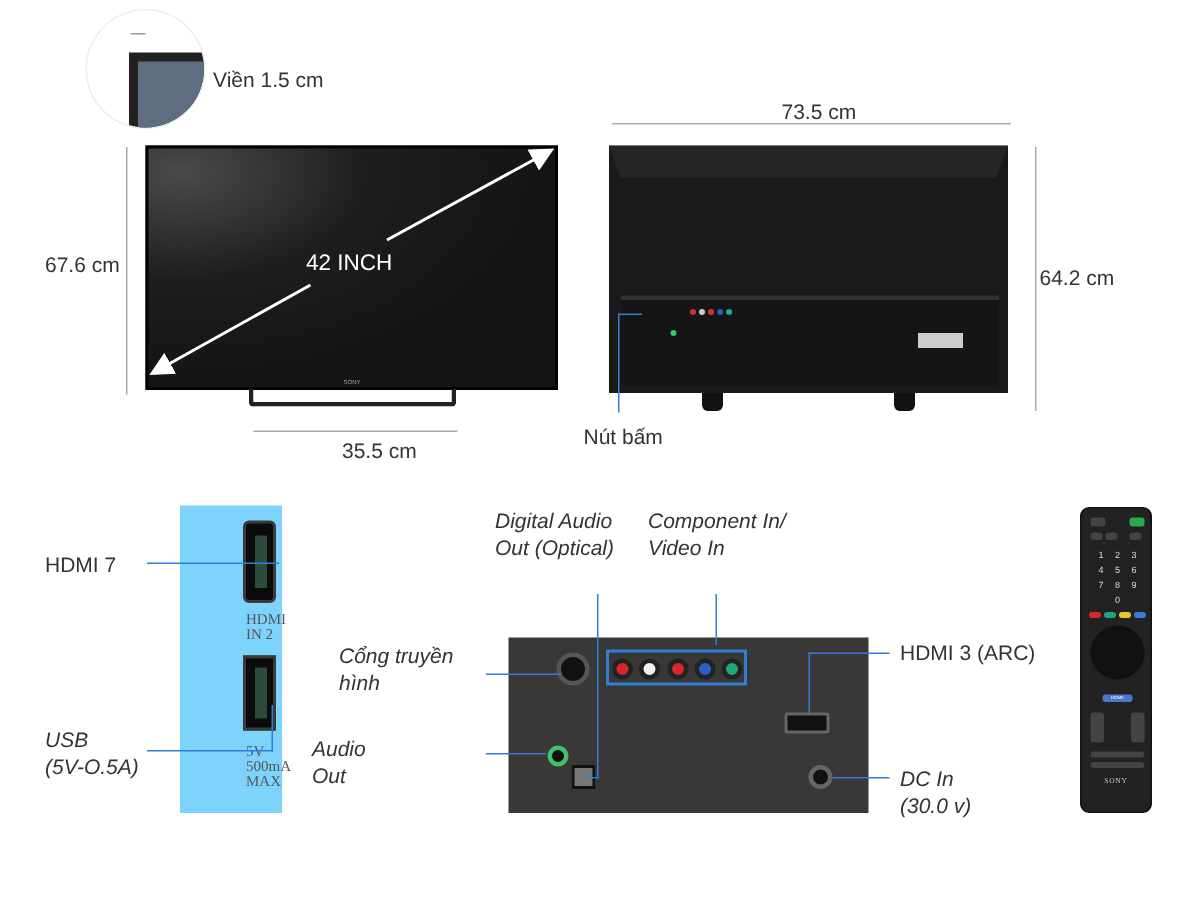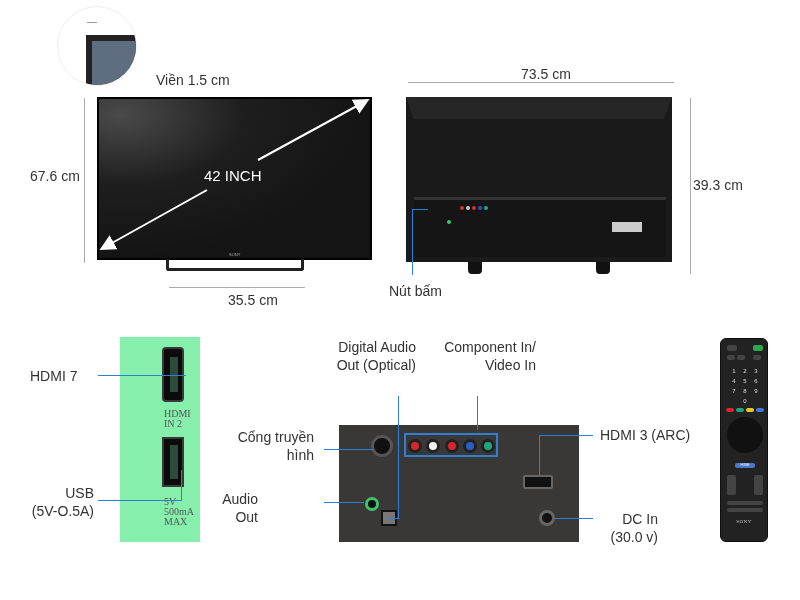--- a/index.html
+++ b/index.html
@@ -1,20 +1,20 @@
 <!DOCTYPE html>
 <html><head>
 <meta charset="utf-8">
 <style>
   * { box-sizing: border-box; margin: 0; padding: 0; }
   body { width: 800px; height: 600px; background: #fff; position: relative; overflow: hidden;
          font-family: "Liberation Sans", "DejaVu Sans", sans-serif; color: #333; }
   .abs { position: absolute; }
   .label { position: absolute; font-size: 14px; color: #333; line-height: 18px; white-space: nowrap; }
-  .label.center { text-align: right; }
+  .label.center { text-align: left; font-style: italic; }
   .dim-line { position: absolute; background: #aaa; }
   .blue { position: absolute; background: #2f7fd6; }
 
   
   .bezel-circle { position: absolute; left: 57px; top: 6px; width: 80px; height: 80px; border-radius: 50%;
                   border: 1px solid #eee; overflow: hidden; background: #fff; }
   .bezel-frame { position: absolute; left: 28px; top: 28px; width: 60px; height: 60px; background: #222; }
   .bezel-screen { position: absolute; left: 34px; top: 34px; width: 60px; height: 60px; background: #5f6d80; }
 
   
@@ -31,21 +31,21 @@
   .tv-back { position: absolute; left: 406px; top: 97px; width: 266px; height: 165px; background: #1a1a1a; }
   .tv-back .top-bevel { position: absolute; left: 0; top: 0; width: 100%; height: 22px; background: #262626;
                         clip-path: polygon(0 0, 100% 0, 97% 100%, 3% 100%); }
   .tv-back .panel { position: absolute; left: 8px; top: 100px; width: 252px; height: 60px; background: #151515;
                     border-top: 3px solid #333; }
   .tv-back .sticker { position: absolute; left: 206px; top: 125px; width: 30px; height: 10px; background: #ccc; }
   .foot { position: absolute; width: 14px; height: 12px; background: #111; border-radius: 0 0 4px 4px; }
   .port-dot { position: absolute; width: 4px; height: 4px; border-radius: 50%; }
 
   
-  .side-panel { position: absolute; left: 120px; top: 337px; width: 80px; height: 205px; background: #86efac; }
+  .side-panel { position: absolute; left: 120px; top: 337px; width: 68px; height: 205px; background: #7dd3fc; }
   .side-panel .hdmi { position: absolute; left: 42px; top: 10px; width: 22px; height: 55px; background: #0b0b0b;
                       border: 2px solid #3a3a3a; border-radius: 4px; }
   .side-panel .hdmi-inner { position: absolute; left: 6px; top: 8px; width: 8px; height: 35px; background: #2d4b3b; }
   .side-panel .usb { position: absolute; left: 42px; top: 100px; width: 22px; height: 50px; background: #0b0b0b;
                      border: 2px solid #3a3a3a; }
   .side-panel .usb-inner { position: absolute; left: 6px; top: 6px; width: 8px; height: 34px; background: #2d4b3b; }
   .side-panel .txt { position: absolute; font-family: "Liberation Serif", serif; font-size: 10px; color: #555; line-height: 10px; }
 
   
   .rear-panel { position: absolute; left: 339px; top: 425px; width: 240px; height: 117px; background: #3a3836; }
@@ -72,21 +72,21 @@
            font-family: "Liberation Serif", serif; letter-spacing: 0.5px; }
 </style>
 </head>
 <body>
 
 <div class="bezel-circle">
   <div class="bezel-frame"></div>
   <div class="bezel-screen"></div>
   <div class="abs" style="left:29px;top:15px;width:10px;height:1px;background:#999;"></div>
 </div>
-<div class="label" style="left:156px;top:44px;margin-top:27px;">Viền 1.5 cm</div>
+<div class="label" style="left:142px;top:44px;">Viền 1.5 cm</div>
 
 <div class="dim-line" style="left:84px;top:98px;width:1px;height:165px;"></div>
 <div class="label" style="left:30px;top:167px;">67.6 cm</div>
 
 <div class="tv-front">
   <div class="glare"></div>
   <div class="logo">SONY</div>
 </div>
 <div class="stand-front"></div>
 
@@ -116,21 +116,21 @@
     <div class="port-dot" style="left:64px;top:6px;background:#35c;"></div>
     <div class="port-dot" style="left:70px;top:6px;background:#2a8;"></div>
     <div class="port-dot" style="left:33px;top:20px;background:#3c6;"></div>
   </div>
   <div class="sticker"></div>
 </div>
 <div class="foot" style="left:468px;top:262px;"></div>
 <div class="foot" style="left:596px;top:262px;"></div>
 
 <div class="dim-line" style="left:690px;top:98px;width:1px;height:176px;"></div>
-<div class="label" style="left:693px;top:176px;">39.3 cm</div>
+<div class="label" style="left:693px;top:176px;">64.2 cm</div>
 
 <div class="blue" style="left:412px;top:209px;width:1px;height:66px;"></div>
 <div class="blue" style="left:412px;top:209px;width:16px;height:1px;"></div>
 <div class="label" style="left:389px;top:282px;">Nút bấm</div>
 
 <div class="side-panel">
   <div class="hdmi">
       <div class="hdmi-inner"></div>
     </div>
   <div class="txt" style="left:44px;top:72px;">HDMI IN 2</div>

